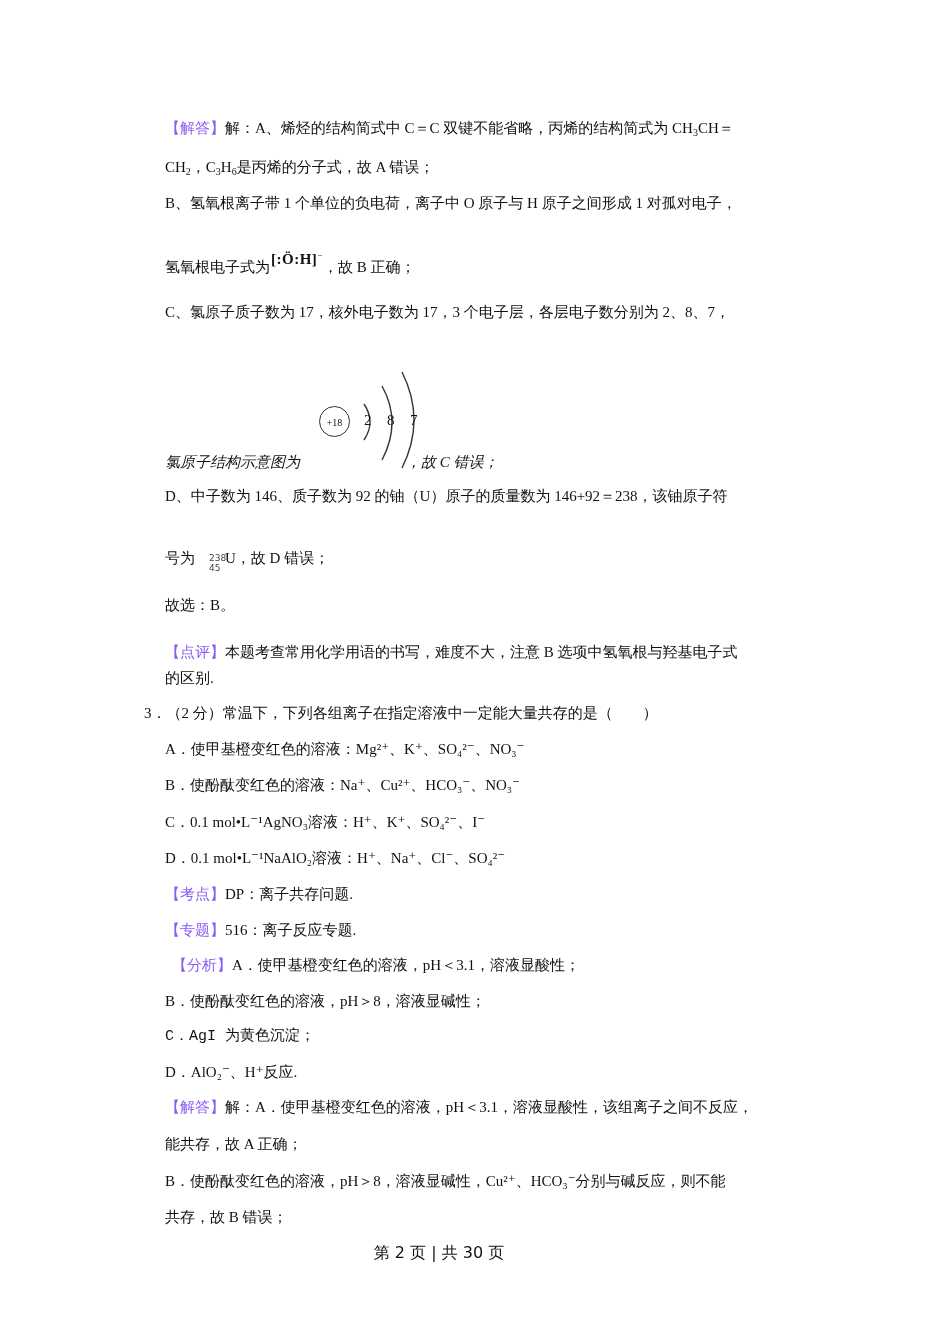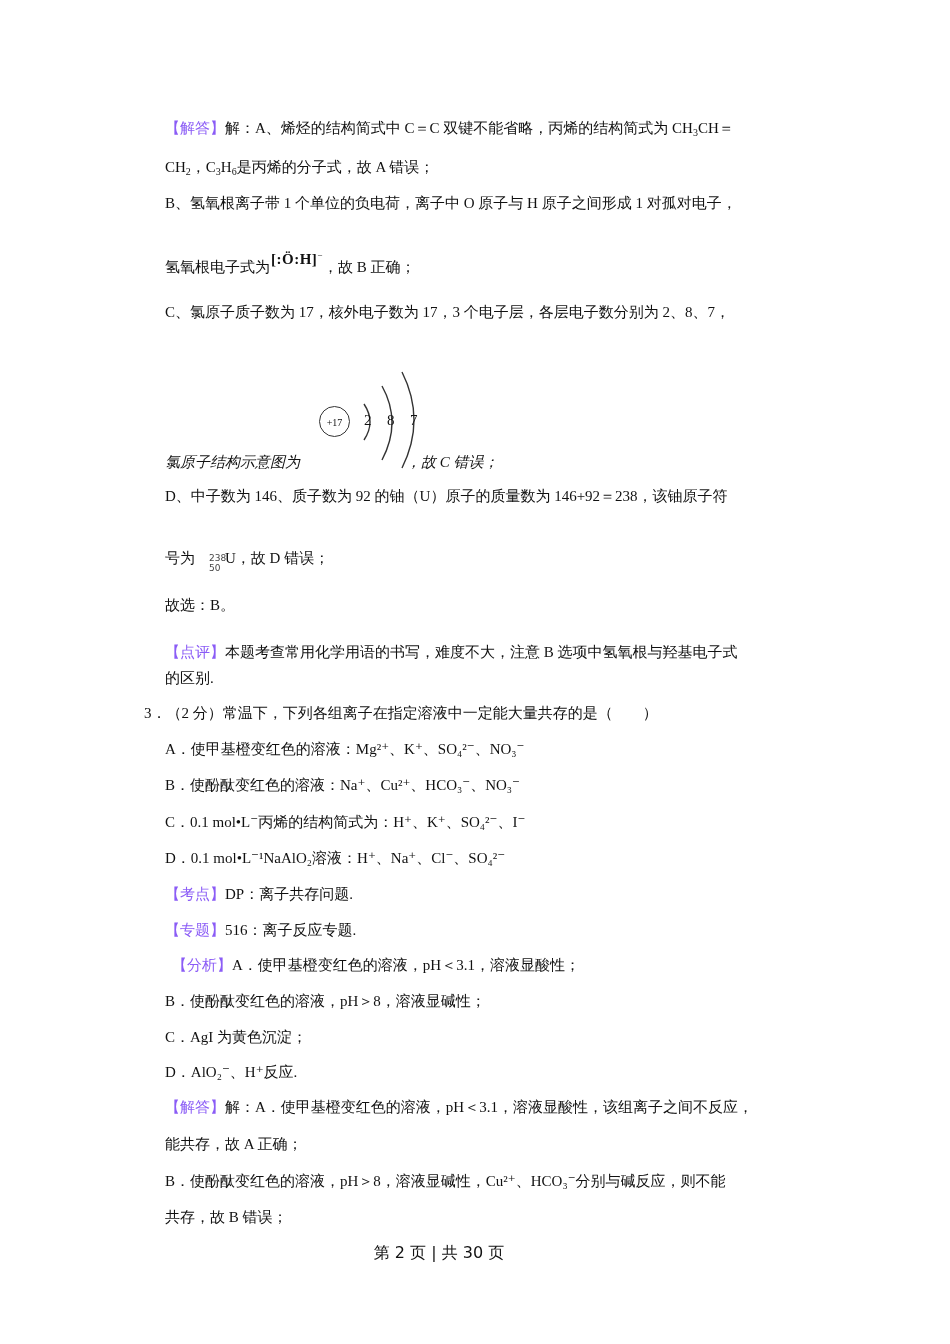--- a/index.html
+++ b/index.html
@@ -45,68 +45,68 @@
 <div class="line" style="top:157px;">
   <span>CH</span><sub>2</sub><span>，C</span><sub>3</sub><span>H</span><sub>6</sub><span>是丙烯的分子式，故 A 错误；</span>
 </div>
 <div class="line" style="top:193px;">B、氢氧根离子带 1 个单位的负电荷，离子中 O 原子与 H 原子之间形成 1 对孤对电子，</div>
 <div class="line" style="top:257px;">
   <span>氢氧根电子式为</span><span class="oh-formula"><span>[:Ö:H]</span><sup>−</sup></span><span>，故 B 正确；</span>
 </div>
 <div class="line" style="top:302px;">C、氯原子质子数为 17，核外电子数为 17，3 个电子层，各层电子数分别为 2、8、7，</div>
 
 <div class="atom">
-  <div class="nucleus">+17</div>
+  <div class="nucleus">+18</div>
   <svg width="110" height="100" style="position:absolute;left:0;top:0;">
     <path d="M46 34 Q58 52 46 70" stroke="#333" stroke-width="1.4" fill="none"></path>
     <path d="M64 16 Q84 52 64 90" stroke="#333" stroke-width="1.4" fill="none"></path>
     <path d="M84 2 Q108 50 84 98" stroke="#333" stroke-width="1.4" fill="none"></path>
   </svg>
   <span class="shell-num" style="left:46px;">2</span>
   <span class="shell-num" style="left:69px;">8</span>
   <span class="shell-num" style="left:92px;">7</span>
 </div>
 
 <div class="line" style="top:452px;font-style:italic;">
   <span>氯原子结构示意图为</span><span style="display:inline-block;width:106px;"></span><span>，故 C 错误；</span>
 </div>
 <div class="line" style="top:486px;">D、中子数为 146、质子数为 92 的铀（U）原子的质量数为 146+92＝238，该铀原子符</div>
 <div class="line" style="top:548px;">
-  <span>号为</span><span class="isotope"><span class="mass">238</span><span class="atomic">50</span></span><span>U</span><span>，故 D 错误；</span>
+  <span>号为</span><span class="isotope"><span class="mass">238</span><span class="atomic">45</span></span><span>U</span><span>，故 D 错误；</span>
 </div>
 <div class="line" style="top:595px;">故选：B。</div>
 <div class="line" style="top:631px;margin-top:11px;">
   <span class="tag">【点评】</span><span>本题考查常用化学用语的书写，难度不大，注意 B 选项中氢氧根与羟基电子式</span>
 </div>
 <div class="line" style="top:668px;">的区别.</div>
 
 <div class="line q" style="top:703px;">3．（2 分）常温下，下列各组离子在指定溶液中一定能大量共存的是（　　）</div>
 <div class="line" style="top:739px;">
   <span>A．使甲基橙变红色的溶液：</span><span>Mg²⁺、K⁺、SO₄²⁻、NO₃⁻</span>
 </div>
 <div class="line" style="top:775px;">
   <span>B．使酚酞变红色的溶液：</span><span>Na⁺、Cu²⁺、HCO₃⁻、NO₃⁻</span>
 </div>
 <div class="line" style="top:812px;">
-  <span>C．0.1 mol•L⁻丙烯的结构简式为：</span><span>H⁺、K⁺、SO₄²⁻、I⁻</span>
+  <span>C．0.1 mol•L⁻¹AgNO₃溶液：</span><span>H⁺、K⁺、SO₄²⁻、I⁻</span>
 </div>
 <div class="line" style="top:848px;">
   <span>D．0.1 mol•L⁻¹NaAlO₂溶液：</span><span>H⁺、Na⁺、Cl⁻、SO₄²⁻</span>
 </div>
 <div class="line" style="top:884px;">
   <span class="tag">【考点】</span><span>DP：离子共存问题.</span>
 </div>
 <div class="line" style="top:920px;">
   <span class="tag">【专题】</span><span>516：离子反应专题.</span>
 </div>
 <div class="line" style="top:955px;margin-left:7px;">
   <span class="tag">【分析】</span><span>A．使甲基橙变红色的溶液，pH＜3.1，溶液显酸性；</span>
 </div>
 <div class="line" style="top:991px;">B．使酚酞变红色的溶液，pH＞8，溶液显碱性；</div>
-<div class="line" style="top:1027px;">C．AgI 为黄色沉淀；</div>
+<div class="line" style="top:1027px;font-family:Liberation Mono, monospace;">C．AgI 为黄色沉淀；</div>
 <div class="line" style="top:1062px;">D．AlO₂⁻、H⁺反应.</div>
 <div class="line" style="top:1097px;">
   <span class="tag">【解答】</span><span>解：A．使甲基橙变红色的溶液，pH＜3.1，溶液显酸性，该组离子之间不反应，</span>
 </div>
 <div class="line" style="top:1134px;">能共存，故 A 正确；</div>
 <div class="line" style="top:1171px;">B．使酚酞变红色的溶液，pH＞8，溶液显碱性，Cu²⁺、HCO₃⁻分别与碱反应，则不能</div>
 <div class="line" style="top:1207px;">共存，故 B 错误；</div>
 
 <div class="footer">第 2 页 | 共 30 页</div>
 

